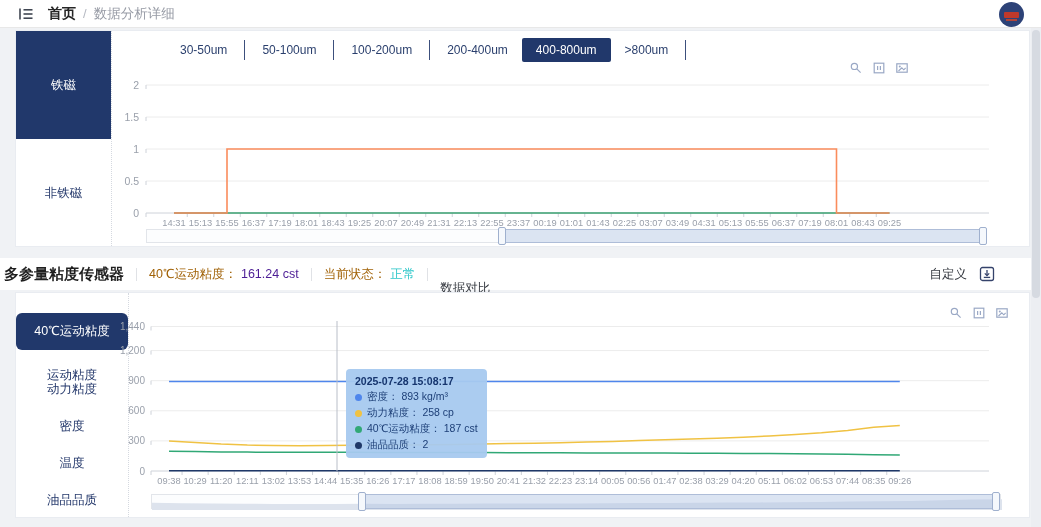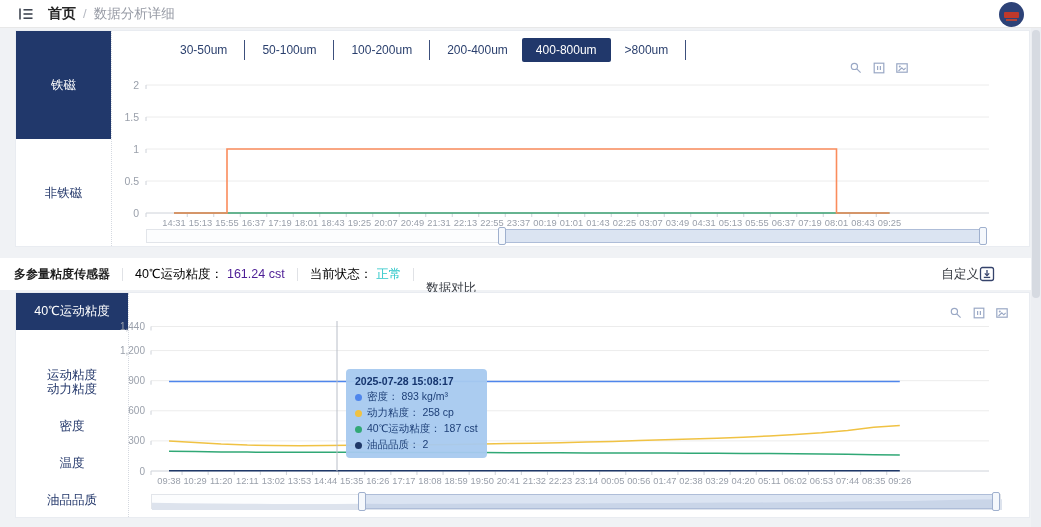--- a/index.html
+++ b/index.html
@@ -41,26 +41,26 @@
   .chart{position:absolute;}
 
   
   .dz{position:absolute;background:#fcfdfe;border:1px solid #e2e5ea;box-sizing:border-box;}
   .dz .win{position:absolute;top:-1px;bottom:-1px;background:rgba(174,194,226,.42);border:1px solid #aebdd8;box-sizing:border-box;}
   .dz .handle{position:absolute;top:-3px;width:8px;height:calc(100% + 6px);background:#f5f8fc;border:1px solid #9fb0ce;border-radius:2px;cursor:ew-resize;box-sizing:border-box;}
   .dz svg{position:absolute;left:0;top:0;}
 
   
   .midhdr{position:absolute;left:0;top:258px;width:1041px;height:32px;background:#fff;display:flex;align-items:center;}
-  .mh-title{margin-left:14px;font-size:12px;font-weight:bold;color:#1f1f1f;}
+  .mh-title{margin-left:4px;font-size:15px;font-weight:bold;color:#1f1f1f;}
   .vsep{width:1px;height:13px;background:#e0e2e6;margin:0 12px;}
-  .mh-label{font-size:12.5px;color:#000000;}
+  .mh-label{font-size:12.5px;color:#a16207;}
   .mh-value{font-size:12.5px;color:#4c1d95;margin-left:4px;}
   .mh-link{font-size:12.5px;color:#33373e;cursor:pointer;margin-top:28px;}
-  .mh-right{position:absolute;right:46px;display:flex;align-items:center;gap:0;}
+  .mh-right{position:absolute;right:46px;display:flex;align-items:center;gap:12px;}
   .mh-custom{font-size:12.5px;color:#33373e;cursor:pointer;}
   .export-icon{cursor:pointer;}
 
   
   .tooltip{position:absolute;left:330px;top:76px;background:rgba(166,201,239,.95);border-radius:4px;padding:6px 9px;font-size:10.5px;color:#1d3f77;white-space:nowrap;z-index:5;}
   .tip-title{font-weight:bold;color:#16356e;margin-bottom:3px;}
   .tip-row{display:flex;align-items:center;margin-top:2px;}
   .tip-dot{width:7px;height:7px;border-radius:50%;margin-right:5px;flex:0 0 auto;}
 
   
@@ -226,21 +226,21 @@
         <rect x="1.5" y="1.5" width="13" height="13" rx="2" fill="none" stroke="#35436b" stroke-width="1.3"></rect>
         <line x1="8" y1="4" x2="8" y2="9.2" stroke="#35436b" stroke-width="1.3"></line>
         <path d="M5.8 7.4 L8 9.6 L10.2 7.4" fill="none" stroke="#35436b" stroke-width="1.3"></path>
         <line x1="4.8" y1="11.4" x2="11.2" y2="11.4" stroke="#35436b" stroke-width="1.3"></line>
       </svg>
     </div>
   </div>
 
   <div class="panel panel-bottom">
     <div class="side side-bottom" id="side-bottom">
-        <div class="sitem active" style="top: 0; height: 37px;">
+        <div class="sitem active" style="top: 20px; height: 37px; border-radius: 6px;">
           <span>40℃运动粘度</span>
         </div>
         <div class="sitem" style="top: 41px; height: 37px; margin-top: 23px;">
           <span>运动粘度</span>
         </div>
         <div class="sitem" style="top: 78px; height: 37px;">
           <span>动力粘度</span>
         </div>
         <div class="sitem" style="top: 115px; height: 37px;">
           <span>密度</span>

